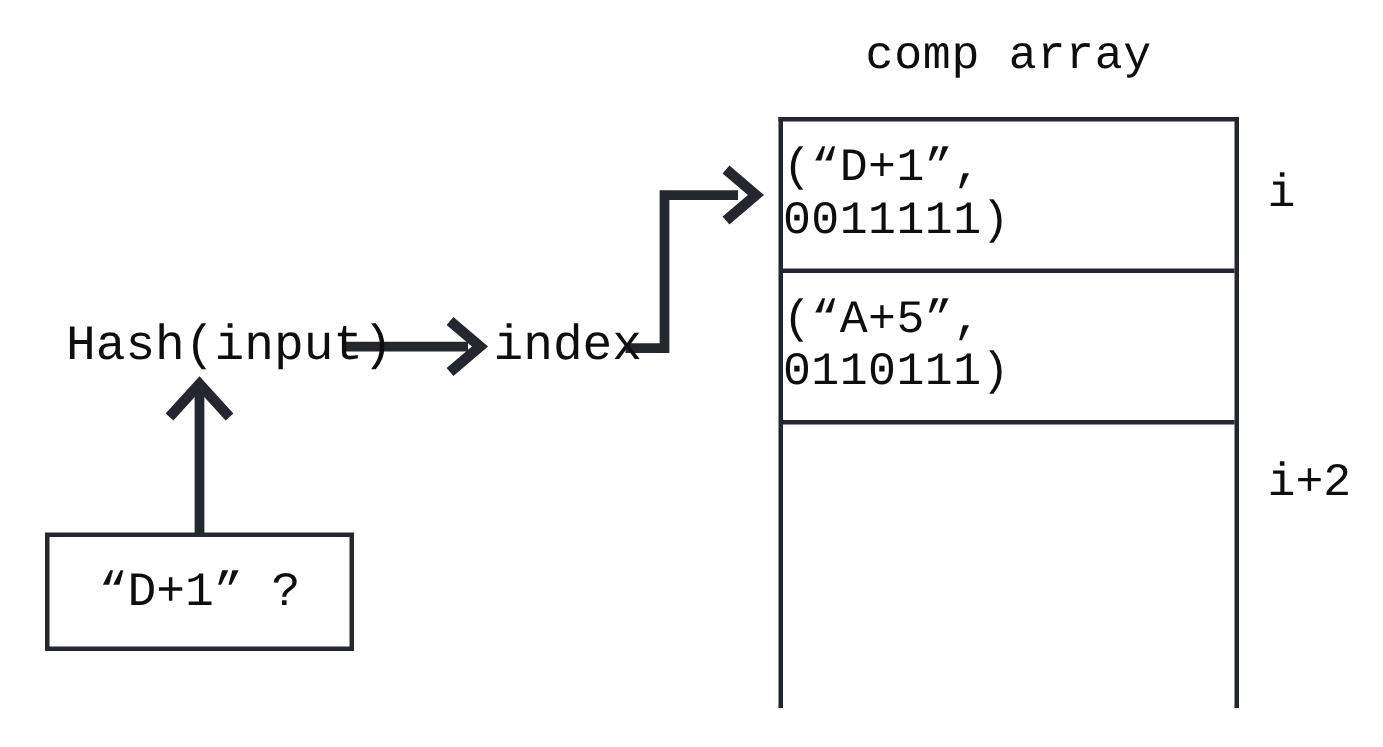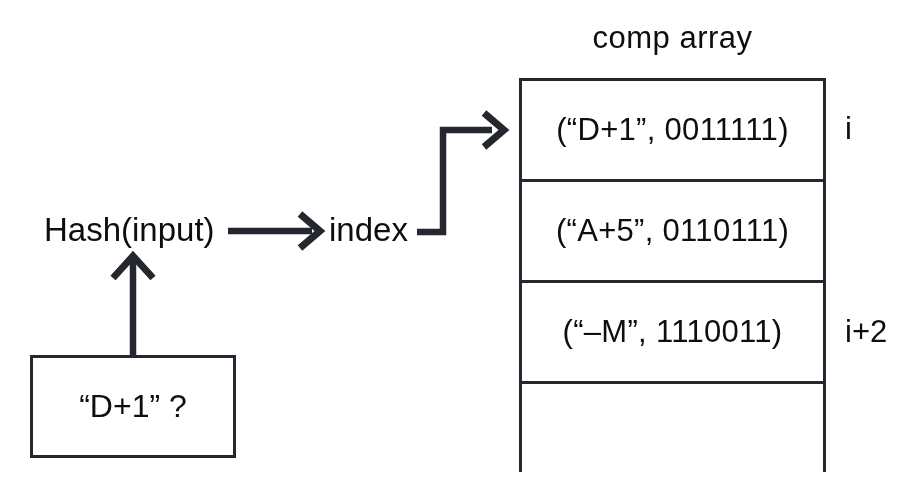--- a/index.html
+++ b/index.html
@@ -5,75 +5,75 @@
   :root{
     --line:#24272e;
     --text:#0e0e0e;
     --bg:#ffffff;
   }
   html,body{margin:0;padding:0;background:var(--bg);}
   .stage{
     position:relative;
     width:922px;height:498px;
     background:var(--bg);
-    font-family:Liberation Sans, sans-serif;
+    font-family:Liberation Mono, monospace;
     color:var(--text);
     overflow:hidden;
   }
   .abs{position:absolute;}
   .svg-overlay{position:absolute;left:0;top:0;width:922px;height:498px;}
   .arrow{stroke:var(--line);fill:none;stroke-width:6.5;stroke-linejoin:miter;stroke-linecap:butt;}
   .arrow-head{stroke:var(--line);fill:none;stroke-width:7;stroke-linejoin:miter;stroke-linecap:butt;}
 
   .diagram-title{
     left:519px;top:20px;width:307px;
     text-align:center;
     font-size:31px;letter-spacing:0.5px;
   }
 
   .comp-array{
     left:519px;top:78px;width:307px;height:394px;
     border-left:3px solid var(--line);
     border-right:3px solid var(--line);
     border-top:3px solid var(--line);
     box-sizing:border-box;
-    display:flex;flex-direction:column;text-align:center;
+    display:flex;flex-direction:column;
   }
   .array-cell{
     height:101px;
     border-bottom:3px solid var(--line);
     box-sizing:border-box;
     display:flex;align-items:center;justify-content:center;
     font-size:31px;
     letter-spacing:0.3px;
   }
   .array-cell.empty{flex:1;border-bottom:none;}
 
   .row-label{
     left:845px;width:70px;height:40px;
     display:flex;align-items:center;
     font-size:31px;
   }
   .row-label.l0{top:109px;}
   .row-label.l1{top:210px;}
-  .row-label.l2{top:312px;}
+  .row-label.l2{top:302px;}
 
   .hash-label{
     left:44px;top:211px;height:38px;
     display:flex;align-items:center;
     font-size:33px;
   }
   .index-label{
     left:329px;top:211px;height:38px;
     display:flex;align-items:center;
     font-size:33px;
   }
 
   .query-box{
-    left:30px;top:355px;width:206px;height:103px;
+    left:30px;top:355px;width:206px;height:79px;
     border:3px solid var(--line);
     box-sizing:border-box;
     display:flex;align-items:center;justify-content:center;
     font-size:32px;
   }
 </style>
 </head>
 <body>
 
 <div class="stage">
@@ -88,21 +88,20 @@
 
     <path class="arrow" d="M 417 232 H 443 V 130 H 492"></path>
     <path class="arrow-head" d="M 484 113 L 504 130 L 484 147"></path>
   </svg>
 
   <div class="abs diagram-title">comp array</div>
 
   <div class="abs comp-array">
     <div class="array-cell">(“D+1”, 0011111)</div>
     <div class="array-cell">(“A+5”, 0110111)</div>
-    <div class="array-cell">(“–M”, 1110011)</div>
     <div class="array-cell empty"></div>
   </div>
 
   <div class="abs row-label l0">i</div>
   <div class="abs row-label l2">i+2</div>
 
   <div class="abs hash-label">Hash(input)</div>
   <div class="abs index-label">index</div>
 
   <div class="abs query-box">“D+1” ?</div>

